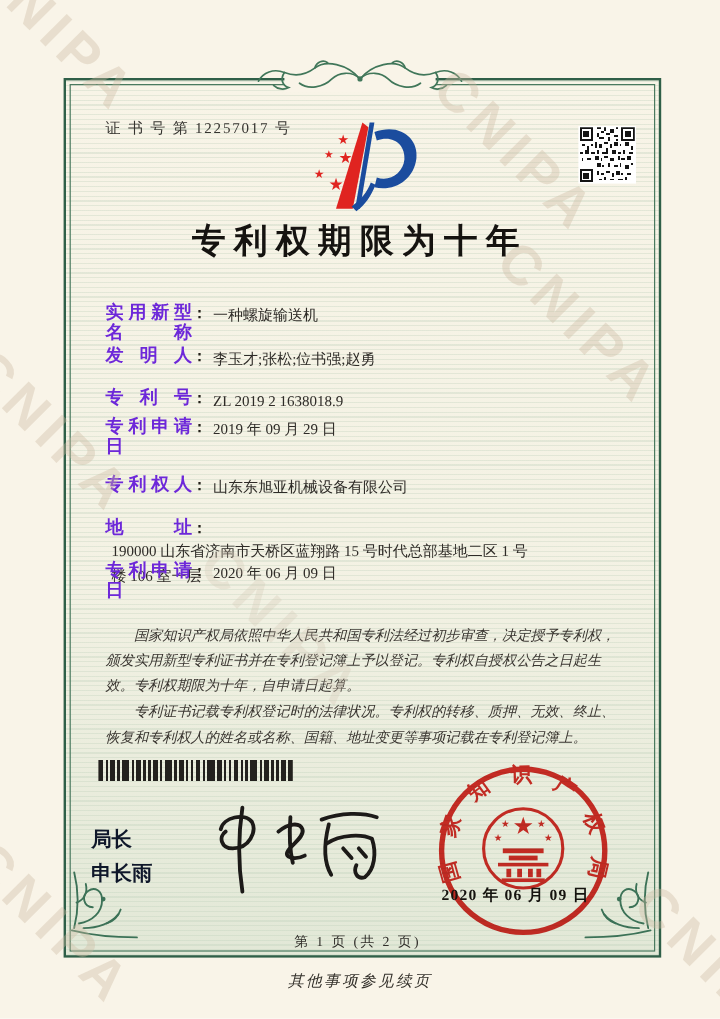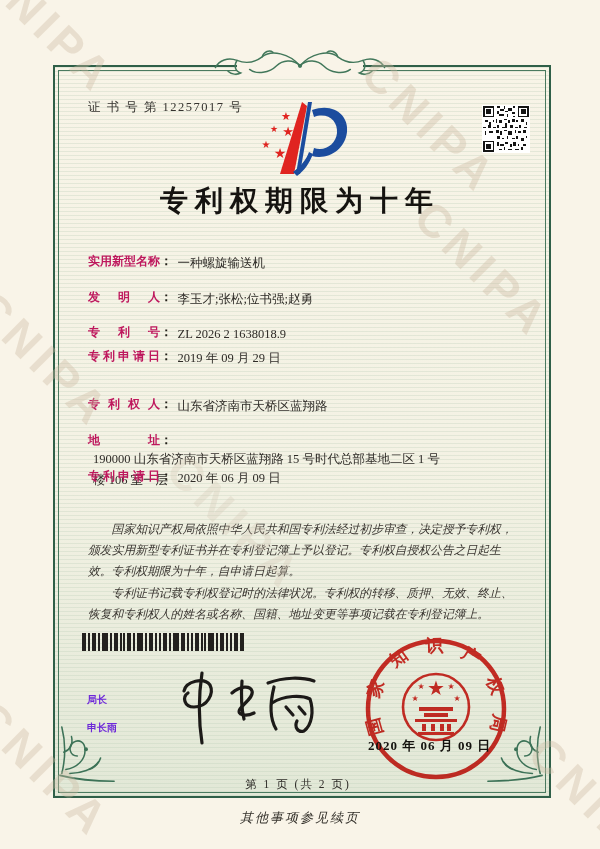--- a/index.html
+++ b/index.html
@@ -30,35 +30,35 @@
           letter-spacing:1.5px;z-index:4;}
   .qr{position:absolute;left:482px;top:105px;width:46px;height:46px;z-index:4;background:#fff;padding:1px;}
   .logo{position:absolute;left:252px;top:96px;width:100px;height:82px;z-index:4;}
 
   .title{position:absolute;left:0;top:182px;width:100%;text-align:center;
          font-size:28px;font-weight:600;letter-spacing:7px;color:#151310;z-index:4;}
 
   .fields{position:absolute;left:88px;top:253px;width:430px;z-index:4;
           font-size:12.5px;color:#2e2b27;}
   .frow{position:absolute;left:0;width:430px;line-height:17px;}
-  .flabel{display:inline-block;width:72px;font-weight:700;color:#be185d;
-          text-align:justify;text-align-last:justify;vertical-align:top;font-size:12px;}
+  .flabel{display:inline-block;width:72px;font-weight:700;color:#6d28d9;
+          text-align:justify;text-align-last:justify;vertical-align:top;font-size:15px;}
   .fcolon{font-weight:700;color:#232019;}
   .fvalue{display:inline-block;margin-left:5px;vertical-align:top;max-width:348px;line-height:21px;}
   .pair2{position:absolute;left:217px;top:0;white-space:nowrap;}
 
   .paras{position:absolute;left:88px;top:519px;width:430px;z-index:4;
          font-style:italic;font-size:11.8px;line-height:1.8;color:#393530;}
   .paras p{margin:0;text-indent:2em;}
 
   .barcode{position:absolute;left:82px;top:633px;width:162px;height:18px;z-index:4;}
 
-  .officials{position:absolute;left:87px;top:686px;z-index:4;
-             font-family:"Liberation Sans",sans-serif;font-size:10px;font-weight:700;
-             color:#6d28d9;line-height:28px;}
+  .officials{position:absolute;left:76px;top:686px;z-index:4;
+             font-family:"Liberation Sans",sans-serif;font-size:17px;font-weight:700;
+             color:#0f172a;line-height:28px;}
   .signature{position:absolute;left:168px;top:666px;width:150px;height:82px;z-index:4;}
 
   .seal{position:absolute;left:362px;top:635px;width:148px;height:148px;z-index:5;
         mix-blend-mode:multiply;opacity:.95;}
   .sealdate{position:absolute;left:368px;top:737px;width:140px;z-index:6;
             font-size:13px;font-weight:700;color:#15130f;letter-spacing:1px;white-space:nowrap;}
 
   .pageinfo{position:absolute;left:0;top:777px;width:596px;text-align:center;
             font-size:11.5px;color:#2f2d29;letter-spacing:2px;z-index:4;}
   .contnote{position:absolute;left:0;top:809px;width:600px;text-align:center;
@@ -211,27 +211,27 @@
   <div class="title">专利权期限为十年</div>
 
   <div class="fields">
     <div class="frow" style="top:0;">
       <span class="flabel">实用新型名称</span><span class="fcolon">：</span><span class="fvalue">一种螺旋输送机</span>
     </div>
     <div class="frow" style="top:36px;">
       <span class="flabel">发 明 人</span><span class="fcolon">：</span><span class="fvalue">李玉才;张松;位书强;赵勇</span>
     </div>
     <div class="frow" style="top:71px;">
-      <span class="flabel">专 利 号</span><span class="fcolon">：</span><span class="fvalue">ZL 2026 2 1638018.9</span>
+      <span class="flabel">专 利 号</span><span class="fcolon">：</span><span class="fvalue">ZL 2019 2 1638018.9</span>
     </div>
     <div class="frow" style="top:95px;">
       <span class="flabel">专利申请日</span><span class="fcolon">：</span><span class="fvalue">2019 年 09 月 29 日</span>
     </div>
     <div class="frow" style="top:143px;">
-      <span class="flabel">专 利 权 人</span><span class="fcolon">：</span><span class="fvalue">山东省济南市天桥区蓝翔路</span>
+      <span class="flabel">专 利 权 人</span><span class="fcolon">：</span><span class="fvalue">山东东旭亚机械设备有限公司</span>
     </div>
     <div class="frow" style="top:179px;">
       <span class="flabel">地 址</span><span class="fcolon">：</span><span class="fvalue">190000 山东省济南市天桥区蓝翔路 15 号时代总部基地二区 1 号楼 106 室一层</span>
     </div>
     <div class="frow" style="top:215px;">
       <span class="flabel">专利申请日</span><span class="fcolon">：</span><span class="fvalue">2020 年 06 月 09 日</span>
     </div>
   </div>
 
   <div class="paras">

